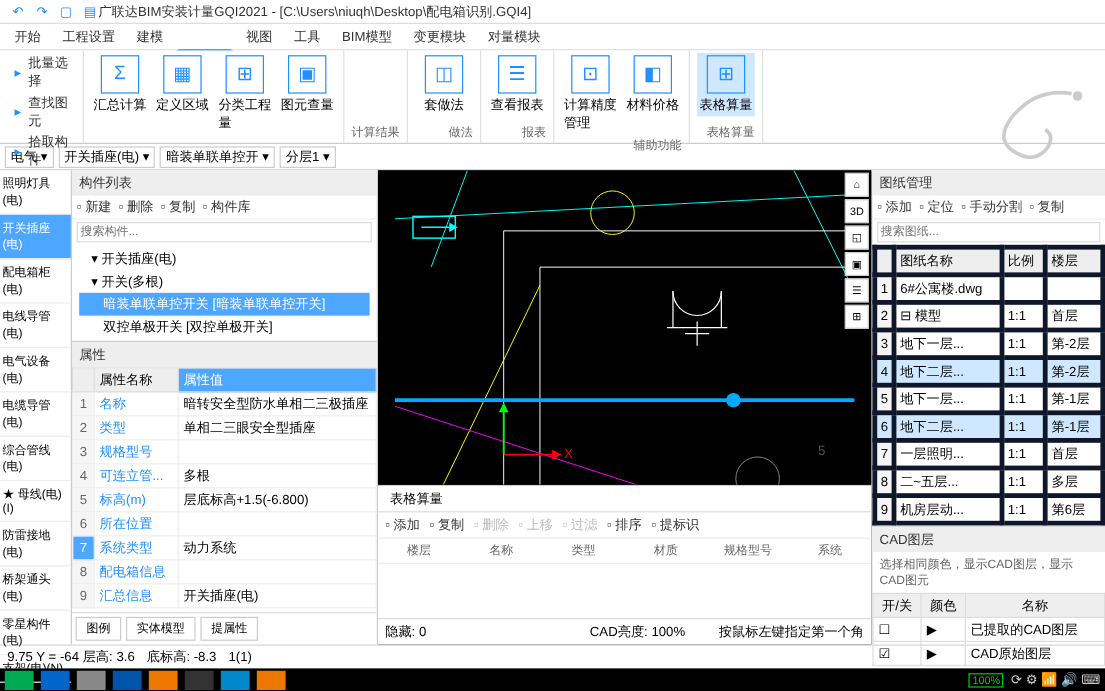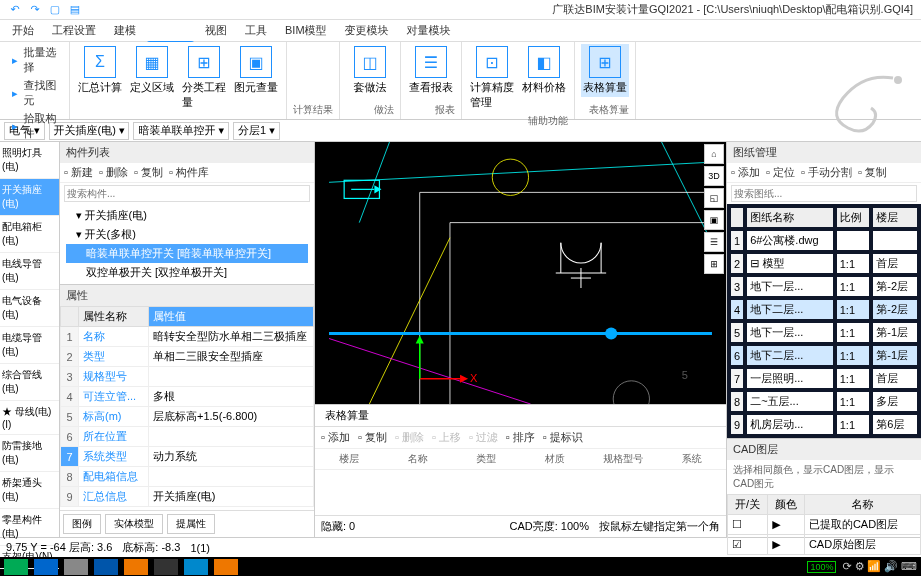--- a/index.html
+++ b/index.html
@@ -1,20 +1,20 @@
 <!DOCTYPE html>
 <html><head>
 <meta charset="utf-8">
 <style>
 * { margin: 0; padding: 0; box-sizing: border-box; font-family: "Microsoft YaHei", sans-serif; font-size: 11px; }
 body { background: #f0f0f0; width: 921px; height: 576px; overflow: hidden; position: relative; }
 .titlebar { height: 20px; background: #fff; display: flex; align-items: center; padding: 0 8px; border-bottom: 1px solid #ddd; }
 .titlebar .qat { display: flex; gap: 6px; }
 .titlebar .qat span { width: 14px; height: 14px; display: inline-flex; align-items: center; justify-content: center; color: #1e90ff; }
-.titlebar .title { flex: 1; text-align: right; color: #333; font-size: 11px; }
+.titlebar .title { flex: 1; text-align: left; color: #333; font-size: 11px; }
 .menubar { height: 22px; background: #fff; display: flex; align-items: center; padding: 0 4px; gap: 2px; border-bottom: 1px solid #ddd; }
 .menubar .tab { padding: 2px 8px; color: #333; cursor: pointer; }
 .menubar .tab.active { background: #1e90ff; color: #fff; border-radius: 4px; margin-top: 40px; }
 .ribbon { height: 78px; background: #fff; display: flex; border-bottom: 1px solid #ccc; position: relative; }
 .ribbon-group { border-right: 1px solid #e0e0e0; padding: 2px 6px; display: flex; flex-direction: column; }
 .ribbon-group .tools { flex: 1; display: flex; gap: 4px; align-items: flex-start; }
 .ribbon-group .label { text-align: right; color: #666; font-size: 10px; padding-top: 2px; }
 .ribbon-btn-lg { width: 48px; display: flex; flex-direction: column; align-items: center; gap: 2px; padding: 2px; cursor: pointer; }
 .ribbon-btn-lg .ico { width: 32px; height: 32px; border: 1px solid #1e90ff; display: flex; align-items: center; justify-content: center; font-size: 16px; color: #1e90ff; }
 .ribbon-btn-lg.active { background: #d0e8ff; }
@@ -53,21 +53,21 @@
 .canvas-toolbar-r { position: absolute; right: 2px; top: 2px; display: flex; flex-direction: column; gap: 2px; }
 .canvas-toolbar-r .btn { width: 20px; height: 20px; background: #fff; border: 1px solid #ccc; display: flex; align-items: center; justify-content: center; font-size: 9px; cursor: pointer; }
 .bottom-panel { background: #fff; border-top: 1px solid #ccc; height: 133px; display: flex; flex-direction: column; }
 .bottom-tabs { display: flex; border-bottom: 1px solid #ddd; }
 .bottom-tabs .tab { padding: 3px 10px; font-size: 11px; }
 .bottom-toolbar { padding: 3px 6px; display: flex; gap: 8px; font-size: 10px; border-bottom: 1px solid #eee; }
 .bottom-toolbar span { color: #333; cursor: pointer; }
 .bottom-toolbar span.dis { color: #bbb; }
 .bottom-headers { display: flex; padding: 3px 0; border-bottom: 1px solid #eee; }
 .bottom-headers div { flex: 1; text-align: center; font-size: 10px; color: #666; }
-.bottom-footer { margin-top: auto; padding: 3px 6px; display: flex; gap: 10px; font-size: 10px; border-top: 1px solid #ddd; }
+.bottom-footer { margin-top: auto; padding: 3px 6px; display: flex; gap: 28px; font-size: 10px; border-top: 1px solid #ddd; }
 .right-panel { width: 195px; background: #fff; border-left: 1px solid #ccc; display: flex; flex-direction: column; }
 .dwg-table { font-size: 10px; flex: 0 0 auto; }
 .dwg-table table { width: 100%; border-collapse: collapse; }
 .dwg-table th, .dwg-table td { border: 4px solid #0f172a; padding: 2px 3px; text-align: left; }
 .dwg-table th { background: #eee; font-weight: normal; }
 .dwg-table td.num { background: #f5f5f5; width: 16px; text-align: center; }
 .dwg-table tr.sel td { background: #d0e8ff; }
 .cad-layer { border-top: 1px solid #ccc; }
 .cad-desc { padding: 3px 6px; font-size: 10px; color: #666; }
 .cad-table { font-size: 10px; }

